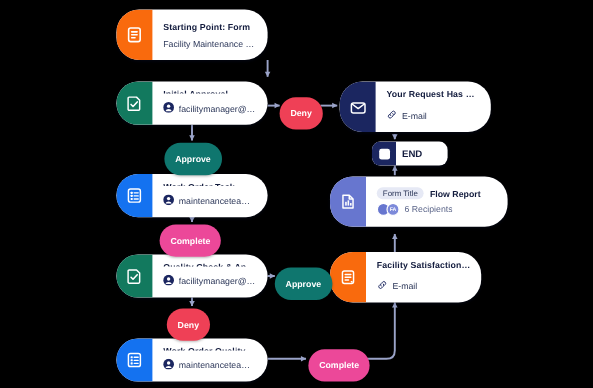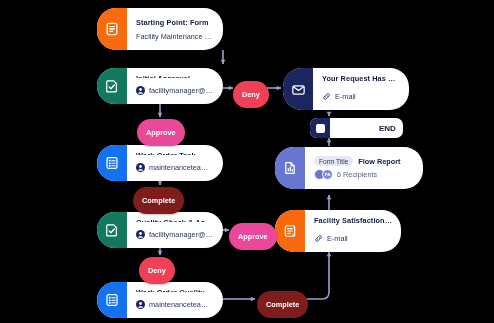--- a/index.html
+++ b/index.html
@@ -29,31 +29,31 @@
   .ic-navy{background:#1b2660;}
   .ic-blue{background:#1472f0;}
   .ic-periw{background:#6776cf;}
 
   
   .badge{position:absolute;display:flex;align-items:center;justify-content:center;
          border-radius:999px;color:#fff;font-size:7.3px;font-weight:bold;
          height:27px;padding:0 9px;z-index:5;
          box-shadow:0 1px 2px rgba(0,0,0,.25);}
   .b-deny{background:#ef4056;}
-  .b-approve{background:#ec4899;}
-  .b-complete{background:#7f1d1d;}
+  .b-approve{background:#0f766e;}
+  .b-complete{background:#ec4899;}
 
   
   .endpill{position:absolute;display:flex;align-items:center;
            background:#fff;border-radius:7px;height:20px;z-index:5;
            box-shadow:0 1px 3px rgba(10,20,60,.35);overflow:hidden;}
   .endpill .sq{width:20px;height:20px;background:#1b2660;
                display:flex;align-items:center;justify-content:center;}
   .endpill .sq i{display:block;width:9px;height:9px;background:#fff;border-radius:2px;}
-  .endpill .lbl{font-size:8px;font-weight:bold;color:#121b3d;padding:0 7px 0 5px;margin-left:44px;}
+  .endpill .lbl{font-size:8px;font-weight:bold;color:#121b3d;padding:0 21px 0 5px;}
 
   
   .chiprow{display:flex;align-items:center;gap:5px;}
   .chip{background:#e6e9f5;color:#2c3759;font-size:6.6px;border-radius:999px;
         padding:1.5px 5px;white-space:nowrap;}
   .chipbold{font-size:7.3px;font-weight:bold;color:#121b3d;white-space:nowrap;}
   .avs{display:flex;align-items:center;}
   .av{width:9px;height:9px;border-radius:50%;display:flex;align-items:center;
       justify-content:center;font-size:4.4px;font-weight:bold;color:#fff;
       border:1px solid #fff;}

